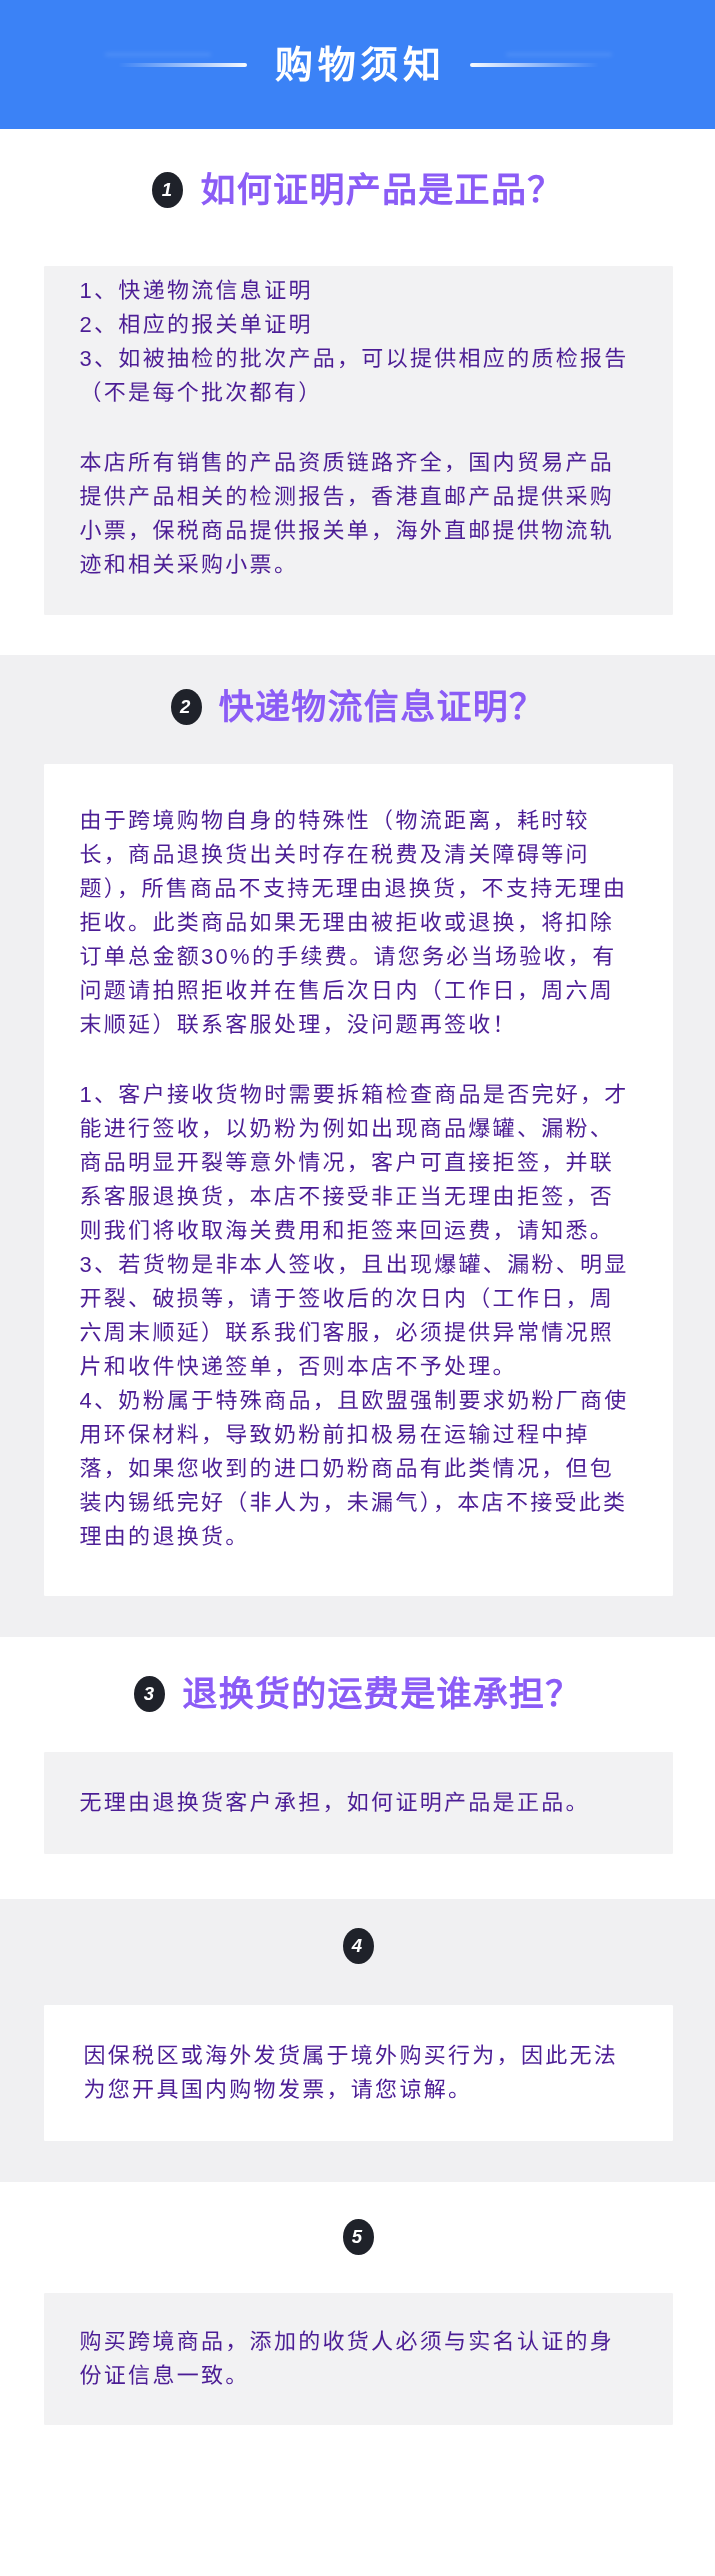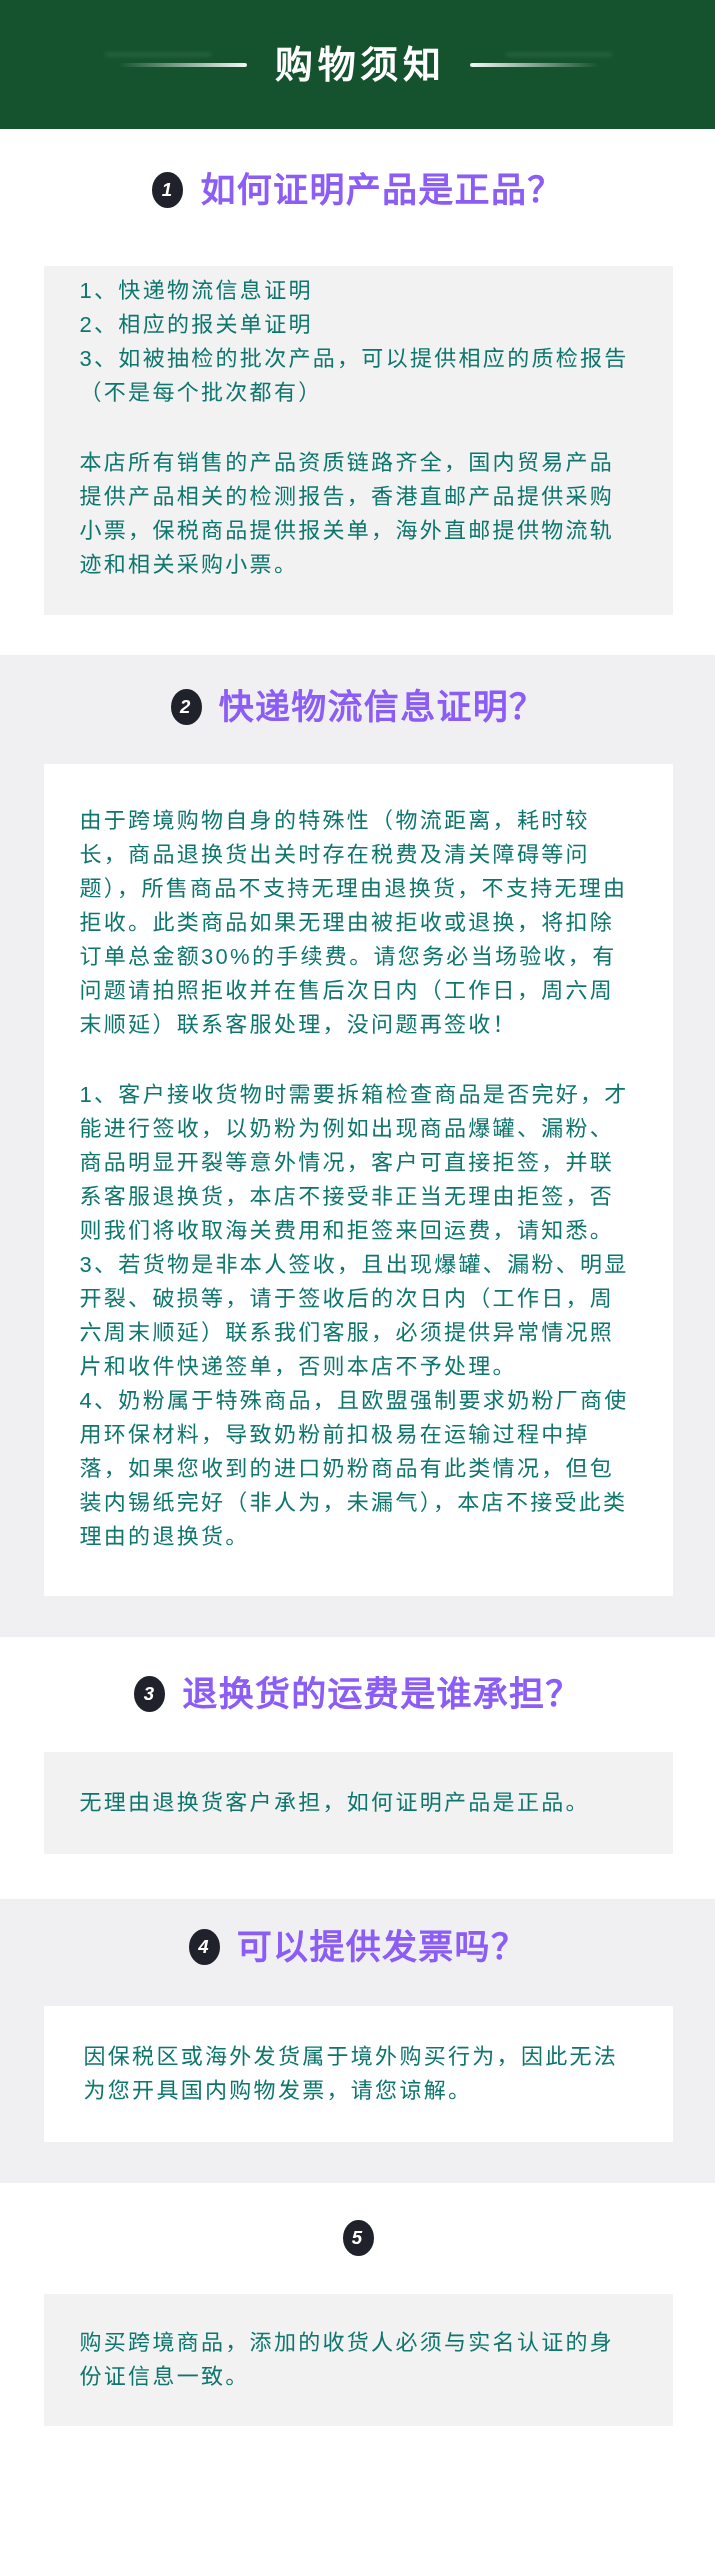--- a/index.html
+++ b/index.html
@@ -9,21 +9,21 @@
     font-family: "Liberation Sans", "DejaVu Sans", sans-serif;
     width: 716px;
     min-height: 2576px;
     margin: 0 auto;
     background: #ffffff;
   }
 
   
   .page-header {
     height: 129px;
-    background: #14532d;
+    background: #3b82f6;
     display: flex;
     align-items: center;
     justify-content: center;
     gap: 24px;
     position: relative;
     overflow: hidden;
   }
   .page-title {
     color: #ffffff;
     font-size: 38px;
@@ -113,21 +113,21 @@
   .box-1 { padding: 8px 36px 33px; }
   .box-2 { padding: 40px 36px 42px; }
   .box-3 { padding: 34px 36px; }
   .box-4 { padding: 34px 40px; }
   .box-5 { padding: 32px 36px; }
 
   .para {
     font-size: 22px;
     line-height: 34px;
     letter-spacing: 2.3px;
-    color: #0f766e;
+    color: #4c1d95;
     text-align: left;
     word-break: break-all;
   }
   .para-gap { height: 36px; }
 </style>
 </head>
 <body>
 
 <header class="page-header">
   <span class="header-line left"></span>
@@ -169,21 +169,20 @@
     <h2 class="heading-text">退换货的运费是谁承担？</h2>
   </div>
   <div class="answer-box on-white box-3">
       <p class="para">无理由退换货客户承担，如何证明产品是正品。</p>
     </div>
 </section>
 
 <section class="qa-section tinted sec-4">
   <div class="heading-row">
     <span class="num-badge">4</span>
-    <h2 class="heading-text">可以提供发票吗？</h2>
   </div>
   <div class="answer-box on-tint box-4">
       <p class="para">因保税区或海外发货属于境外购买行为，因此无法为您开具国内购物发票，请您谅解。</p>
     </div>
 </section>
 
 <section class="qa-section plain sec-5">
   <div class="heading-row">
     <span class="num-badge">5</span>
   </div>

